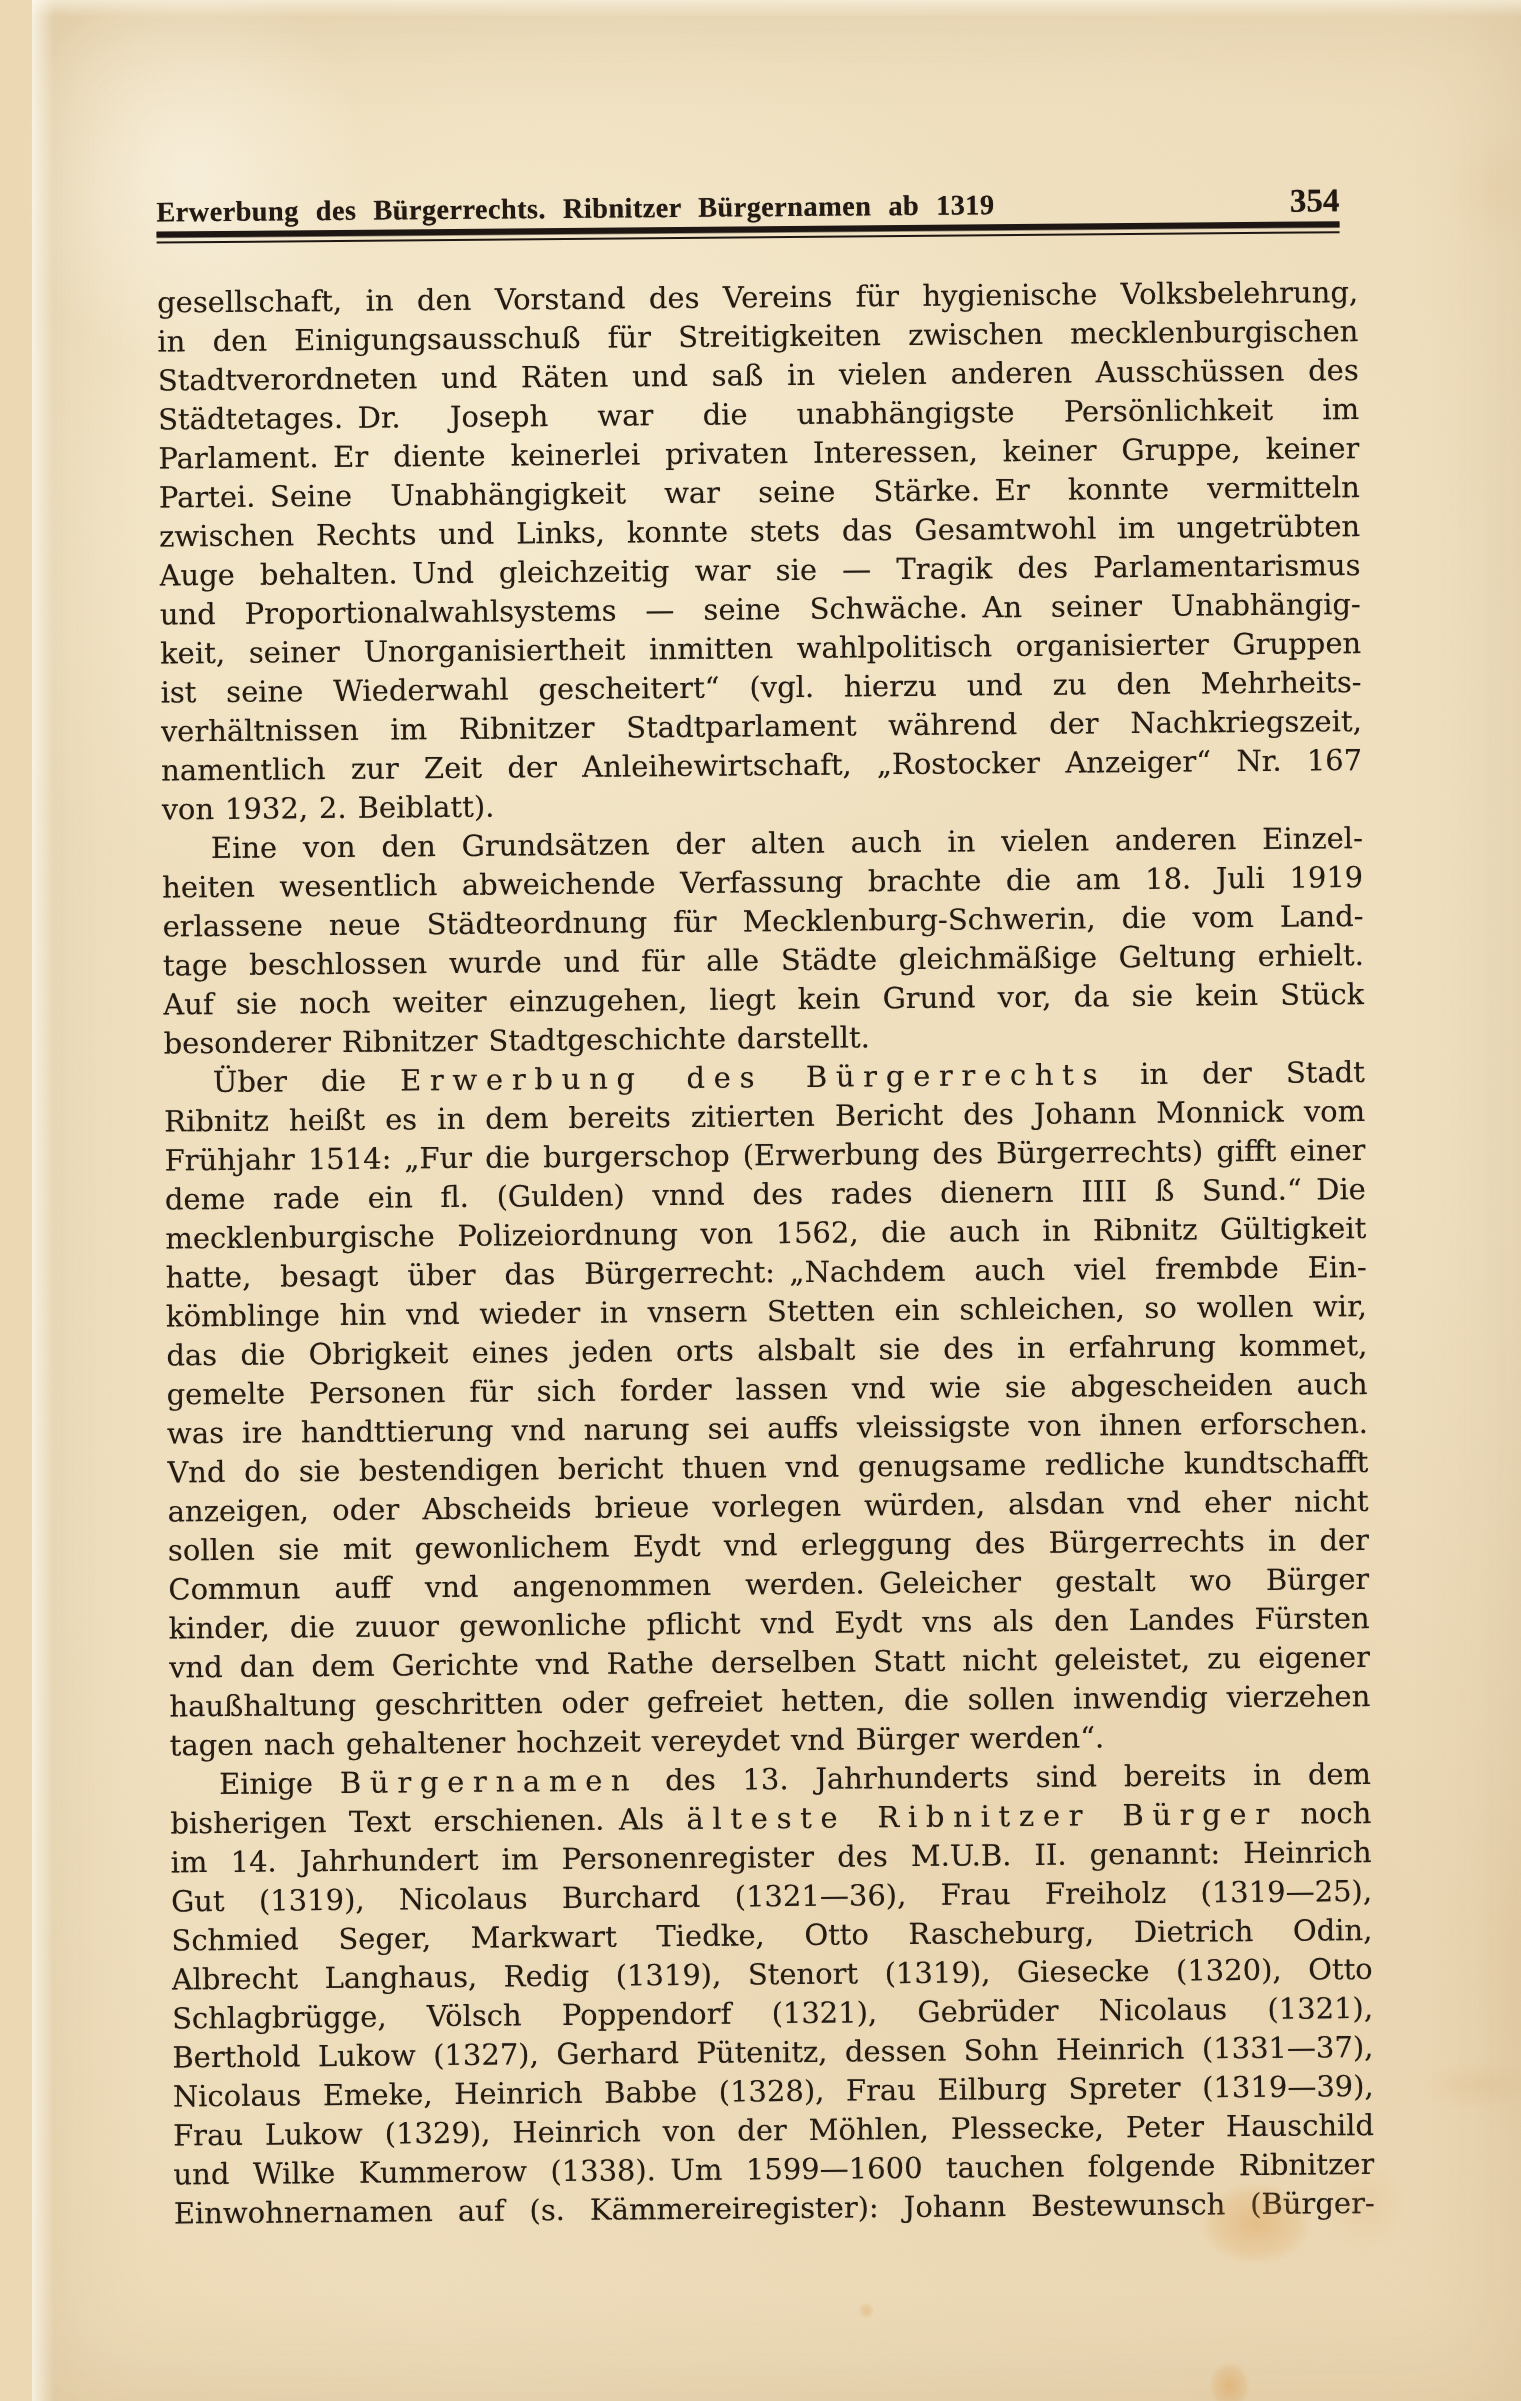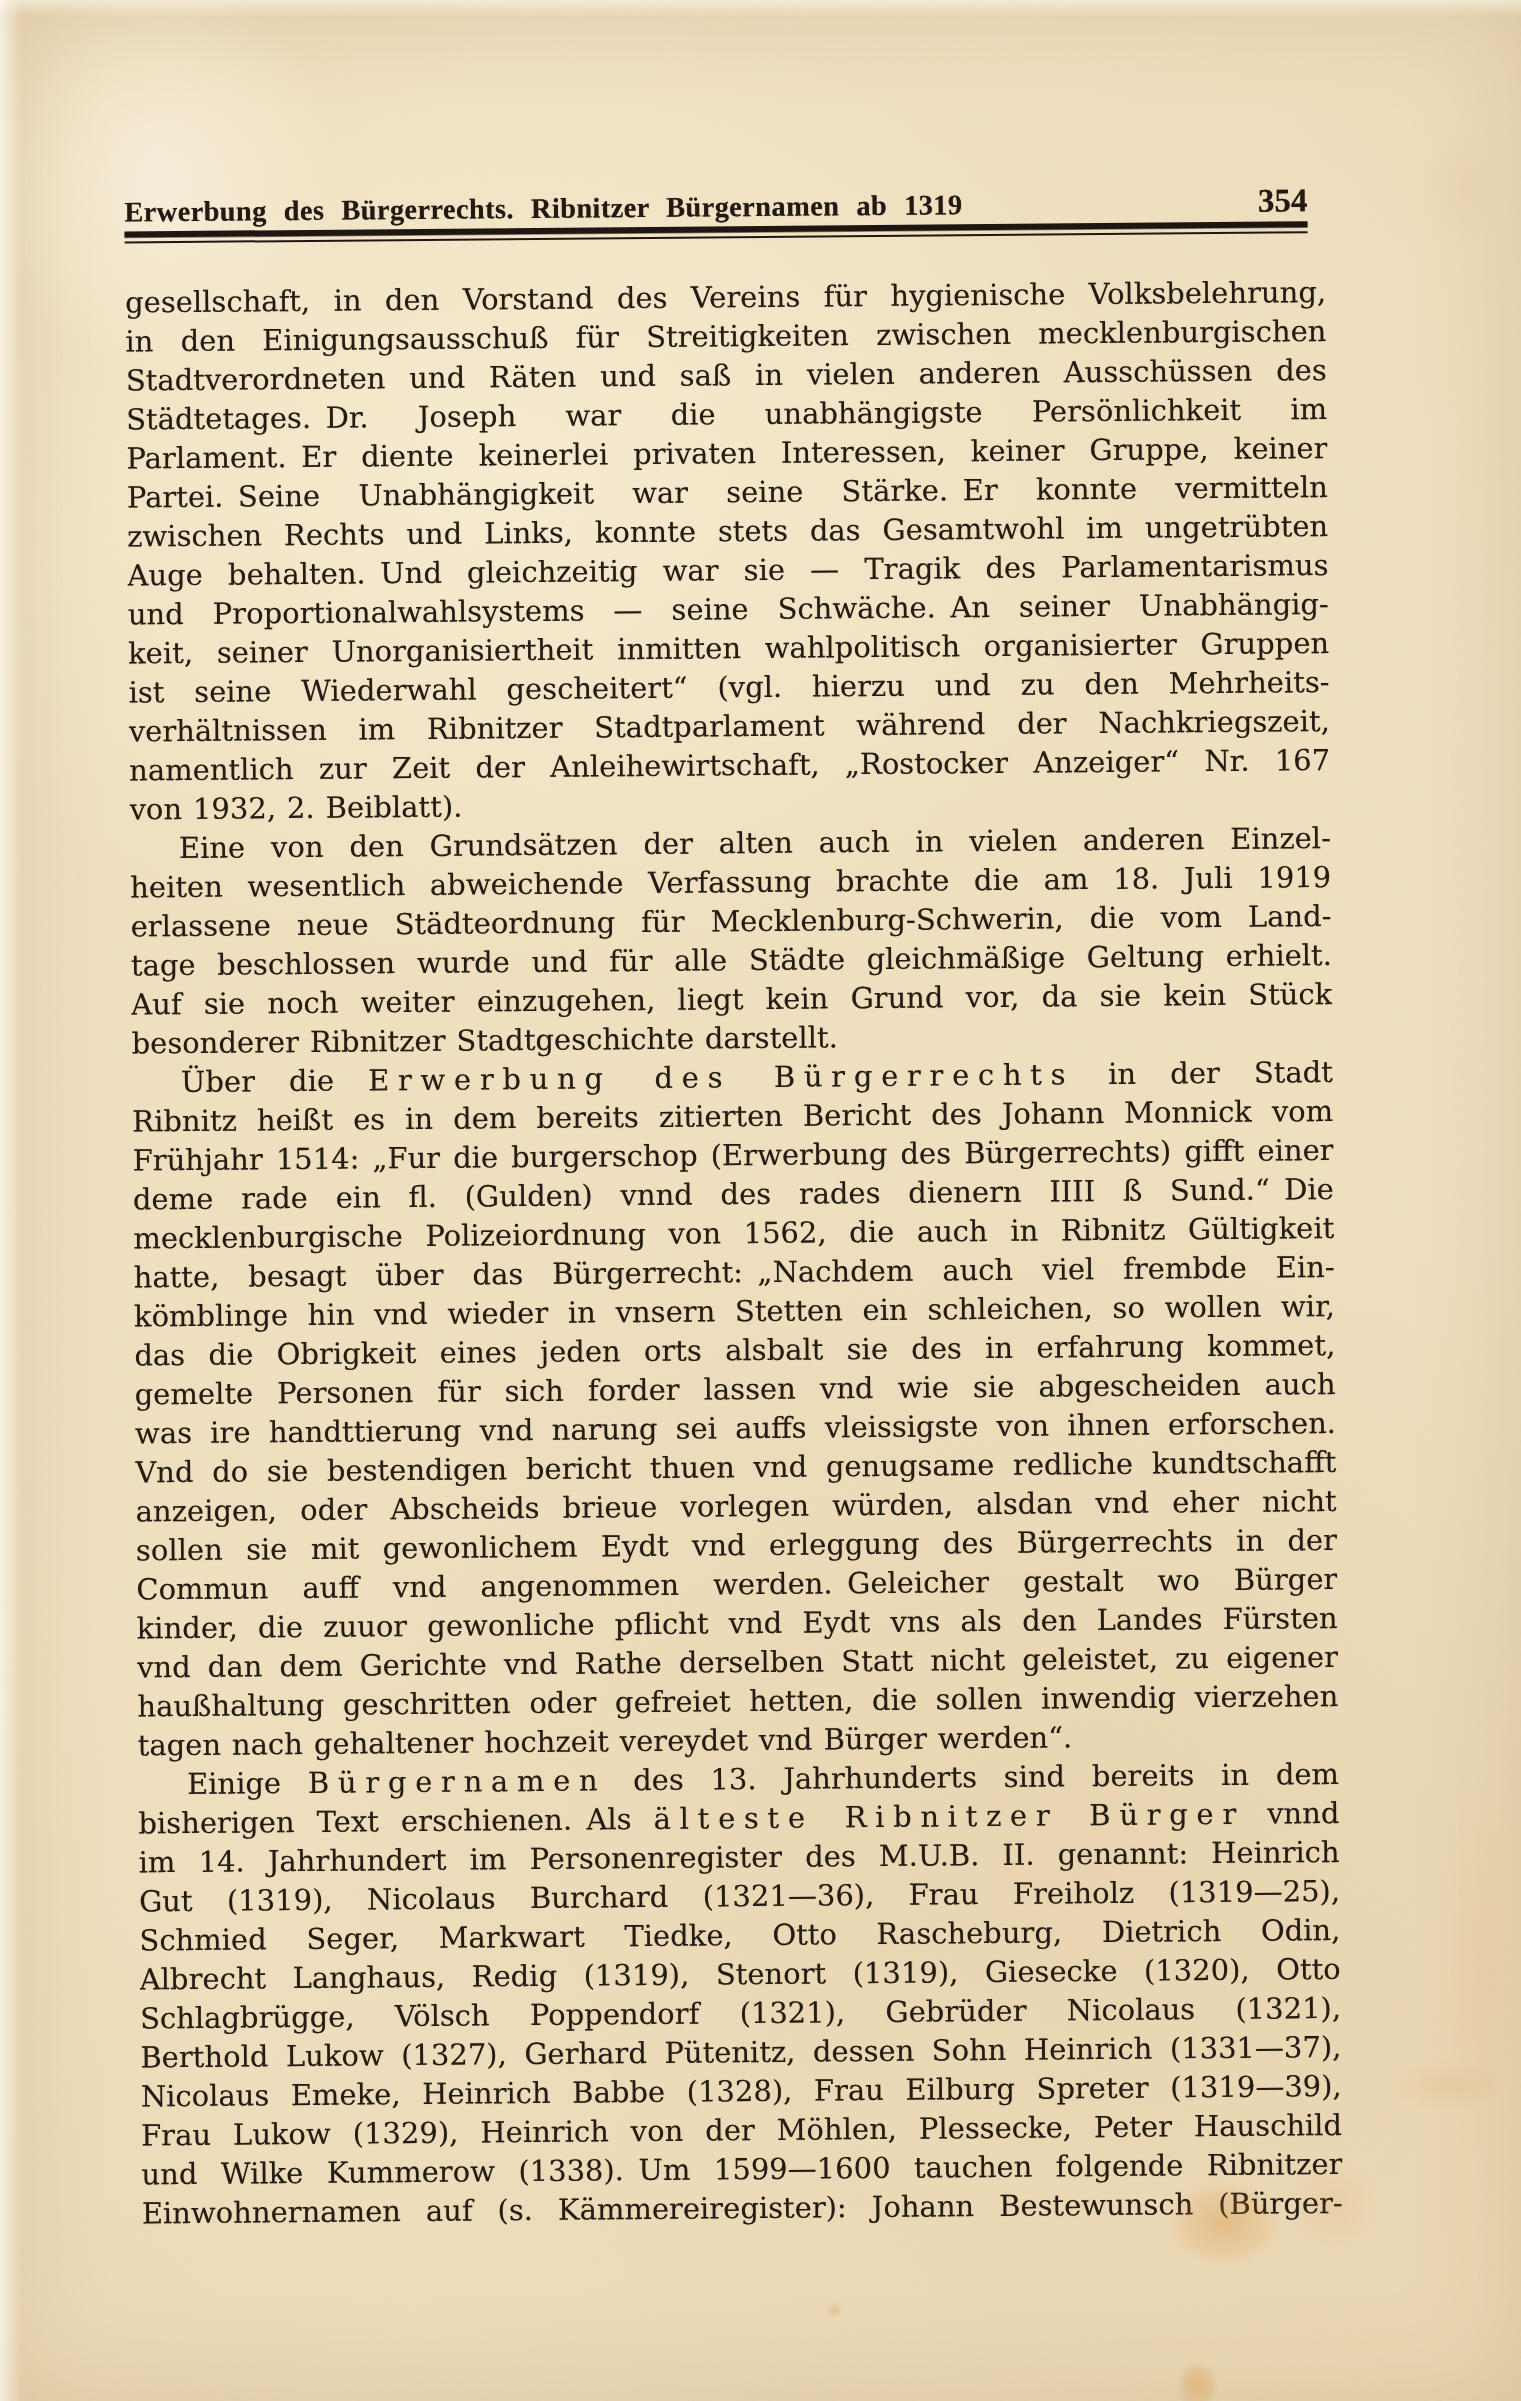--- a/index.html
+++ b/index.html
@@ -9,20 +9,21 @@
     background: #ecd8b2;
     font-family: "DejaVu Serif", serif;
   }
   .page {
     position: absolute; inset: 0;
     background:
       radial-gradient(1027px 790px at 33% 20%, rgba(255,248,226,0.50), rgba(255,248,226,0) 62%),
       radial-gradient(1343px 1106px at 72% 78%, rgba(198,150,90,0.15), rgba(198,150,90,0) 65%),
       radial-gradient(2054px 2686px at 50% 45%, #f0e0bf 38%, #ead4ac 80%, #e4cba0 100%);
     box-shadow: inset 0 0 111px rgba(120,80,30,0.16);
+    margin-left: 32px;
   }
   .edge-left { position:absolute; left:0; top:0; bottom:0; width:22px;
     background: linear-gradient(90deg, rgba(255,252,240,0.75), rgba(255,252,240,0)); }
   .edge-top { position:absolute; left:0; top:0; right:0; height:17.4px;
     background: linear-gradient(180deg, rgba(255,252,240,0.55), rgba(255,252,240,0)); }
   .corner-light { position:absolute; left:-95px; top:-111px; width:506px; height:569px;
     background: radial-gradient(closest-side, rgba(255,253,244,0.5), rgba(255,253,244,0) 70%); }
   .noise { position:absolute; inset:0; width:100%; height:100%; opacity:0.6; pointer-events:none; }
 
   .rot { position:absolute; inset:0; transform: rotate(-0.5deg); transform-origin: 761px 1201px; }
@@ -116,21 +117,21 @@
           <div class="line j"><span class="">anzeigen, oder Abscheids brieue vorlegen würden, alsdan vnd eher nicht</span></div>
           <div class="line j"><span class="">sollen sie mit gewonlichem Eydt vnd erleggung des Bürgerrechts in der</span></div>
           <div class="line j"><span class="">Commun auff vnd angenommen werden. Geleicher gestalt wo Bürger</span></div>
           <div class="line j"><span class="">kinder, die zuuor gewonliche pflicht vnd Eydt vns als den Landes Fürsten</span></div>
           <div class="line j"><span class="">vnd dan dem Gerichte vnd Rathe derselben Statt nicht geleistet, zu eigener</span></div>
           <div class="line j"><span class="">haußhaltung geschritten oder gefreiet hetten, die sollen inwendig vierzehen</span></div>
           <div class="line nolast"><span class="">tagen nach gehaltener hochzeit vereydet vnd Bürger werden“.</span></div>
         </div>
         <div class="para">
           <div class="line j indent"><span class="">Einige </span><span class="sp">Bürgernamen</span><span class=""> des 13. Jahrhunderts sind bereits in dem</span></div>
-          <div class="line j"><span class="">bisherigen Text erschienen. Als </span><span class="sp">älteste Ribnitzer Bürger</span><span class=""> vnnd</span></div>
+          <div class="line j"><span class="">bisherigen Text erschienen. Als </span><span class="sp">älteste Ribnitzer Bürger</span><span class=""> noch</span></div>
           <div class="line j"><span class="">im 14. Jahrhundert im Personenregister des M.U.B. II. genannt: Heinrich</span></div>
           <div class="line j"><span class="">Gut (1319), Nicolaus Burchard (1321—36), Frau Freiholz (1319—25),</span></div>
           <div class="line j"><span class="">Schmied Seger, Markwart Tiedke, Otto Rascheburg, Dietrich Odin,</span></div>
           <div class="line j"><span class="">Albrecht Langhaus, Redig (1319), Stenort (1319), Giesecke (1320), Otto</span></div>
           <div class="line j"><span class="">Schlagbrügge, Völsch Poppendorf (1321), Gebrüder Nicolaus (1321),</span></div>
           <div class="line j"><span class="">Berthold Lukow (1327), Gerhard Pütenitz, dessen Sohn Heinrich (1331—37),</span></div>
           <div class="line j"><span class="">Nicolaus Emeke, Heinrich Babbe (1328), Frau Eilburg Spreter (1319—39),</span></div>
           <div class="line j"><span class="">Frau Lukow (1329), Heinrich von der Möhlen, Plessecke, Peter Hauschild</span></div>
           <div class="line j"><span class="">und Wilke Kummerow (1338). Um 1599—1600 tauchen folgende Ribnitzer</span></div>
           <div class="line j"><span class="">Einwohnernamen auf (s. Kämmereiregister): Johann Bestewunsch (Bürger-</span></div>

